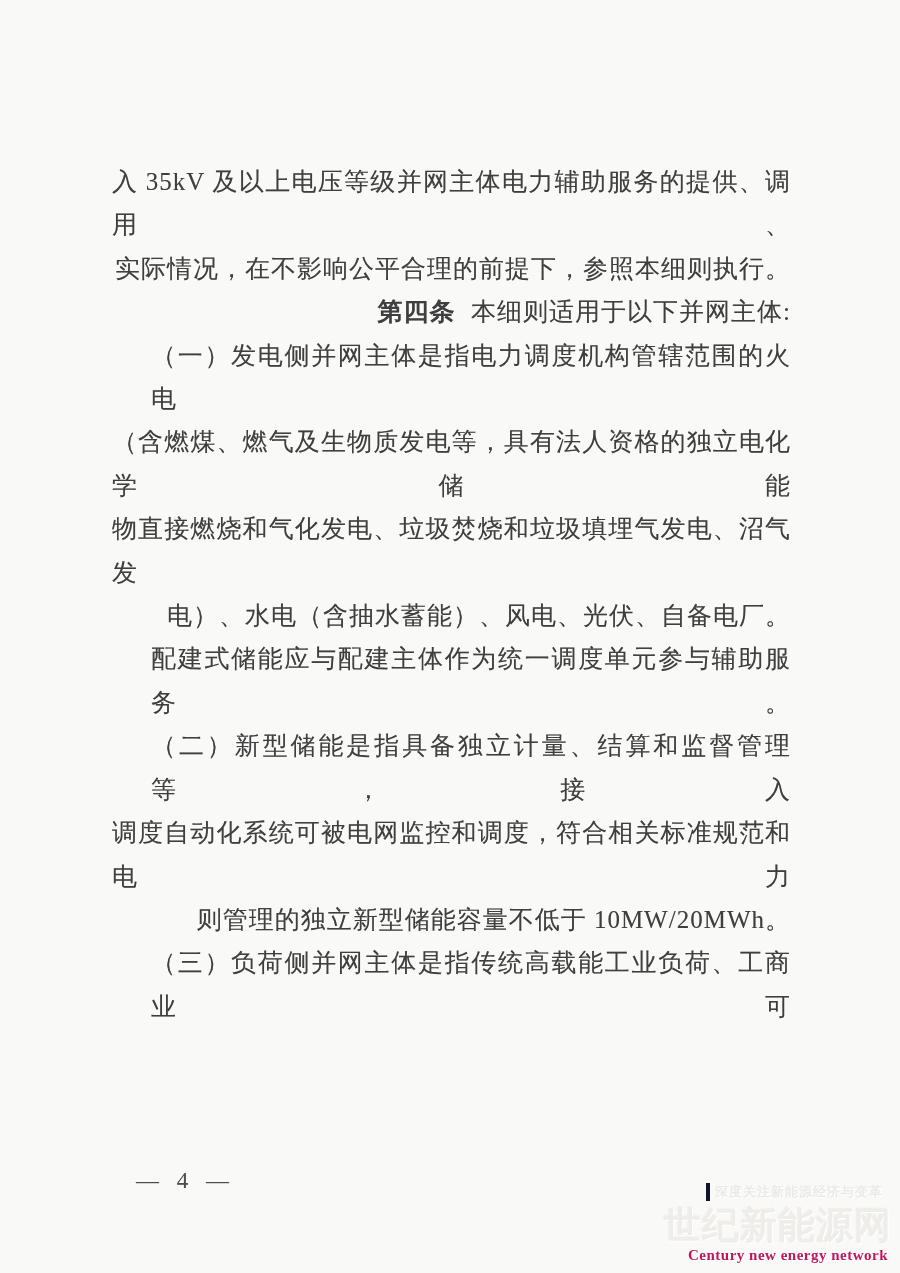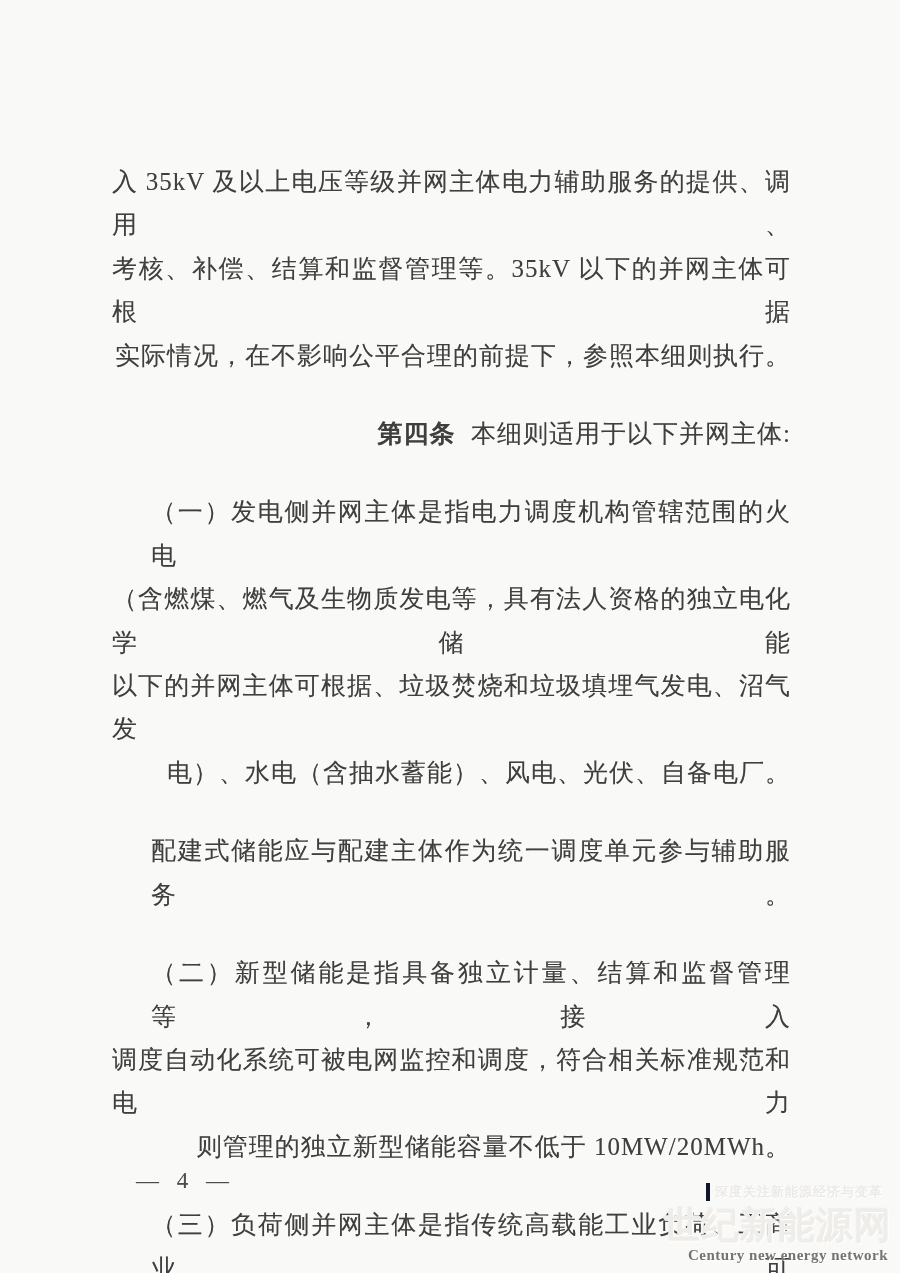--- a/index.html
+++ b/index.html
@@ -33,21 +33,20 @@
   .ln {
     white-space: normal;
     text-align: right;
   }
   .ln.jst {
     text-align: justify;
     text-align-last: justify;
   }
   .ln.ind {
     padding-left: 39px;
-    margin-top: 35px;
   }
   .ln .bold {
     font-weight: bold;
     margin-right: 0.62em;
   }
   .page-number {
     position: absolute;
     left: 136px;
     top: 1168px;
     color: #4c4c4c;
@@ -89,40 +88,39 @@
     line-height: 40px;
     text-shadow: 1px 1px 0 #ffffff, -1px -1px 0 #f2f0ec;
   }
   .wm-subtitle {
     position: absolute;
     left: 36px;
     top: 64px;
     font-family: "Liberation Serif", "DejaVu Serif", serif;
     font-size: 15px;
     font-weight: bold;
-    color: #737373;
+    color: #be185d;
     letter-spacing: 0.5px;
     text-shadow: 1px 1px 0 #ffffff;
   }
 </style>
 </head>
 <body>
 
 <div class="page">
 
   <div class="text-block">
     <div class="ln jst">入 35kV 及以上电压等级并网主体电力辅助服务的提供、调用、</div>
-    <div class="ln jst">考核、补偿、结算和监督管理等。35kV 以下的并网主体可根据</div>
     <div class="ln">实际情况，在不影响公平合理的前提下，参照本细则执行。</div>
     <div class="ln ind">
       <span class="bold">第四条</span><span>本细则适用于以下并网主体:</span>
     </div>
     <div class="ln ind jst">（一）发电侧并网主体是指电力调度机构管辖范围的火电</div>
     <div class="ln jst">（含燃煤、燃气及生物质发电等，具有法人资格的独立电化学储能</div>
-    <div class="ln jst">以下的并网主体可根据、垃圾焚烧和垃圾填埋气发电、沼气发</div>
+    <div class="ln jst">物直接燃烧和气化发电、垃圾焚烧和垃圾填埋气发电、沼气发</div>
     <div class="ln">电）、水电（含抽水蓄能）、风电、光伏、自备电厂。</div>
     <div class="ln ind jst">配建式储能应与配建主体作为统一调度单元参与辅助服务。</div>
     <div class="ln ind jst">（二）新型储能是指具备独立计量、结算和监督管理等，接入</div>
     <div class="ln jst">调度自动化系统可被电网监控和调度，符合相关标准规范和电力</div>
     <div class="ln">则管理的独立新型储能容量不低于 10MW/20MWh。</div>
     <div class="ln ind jst">（三）负荷侧并网主体是指传统高载能工业负荷、工商业可</div>
 
   </div>
 
   <div class="page-number">— 4 —</div>

